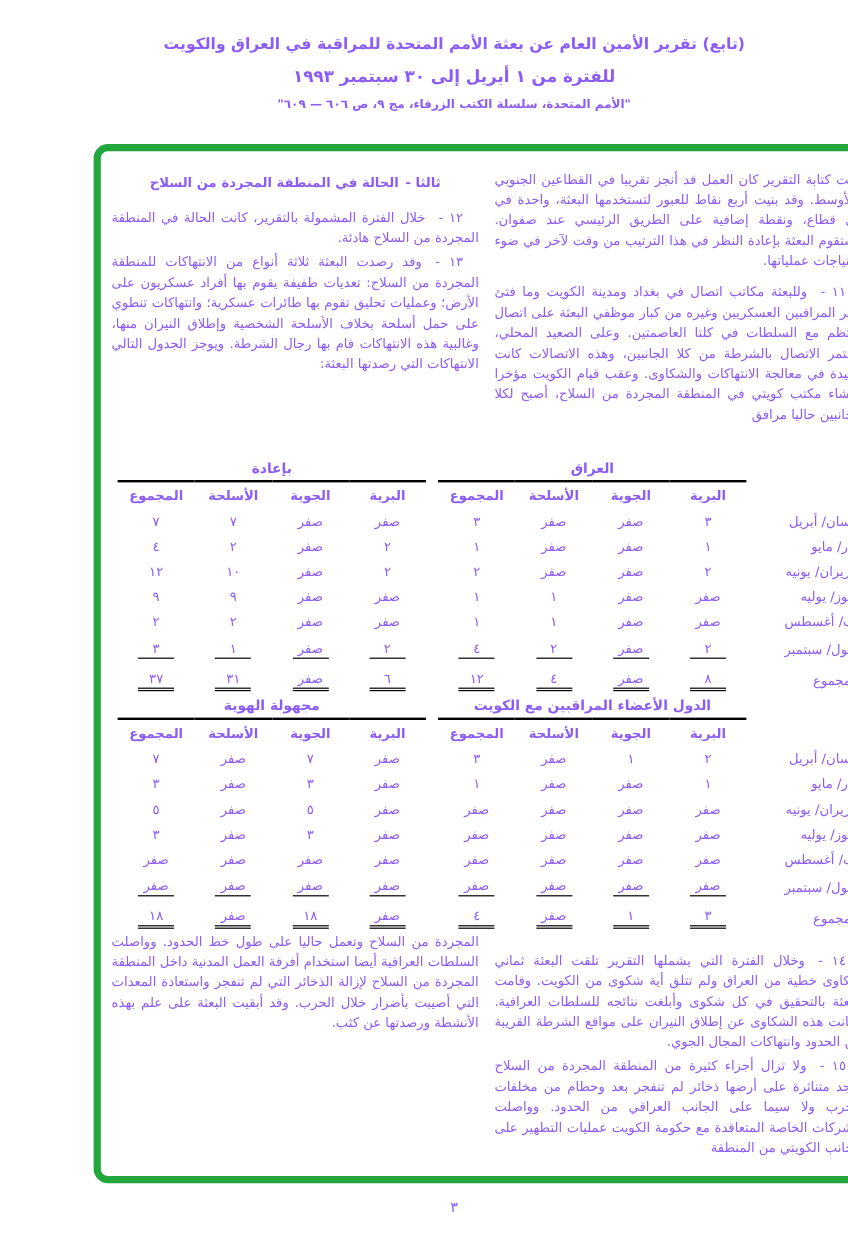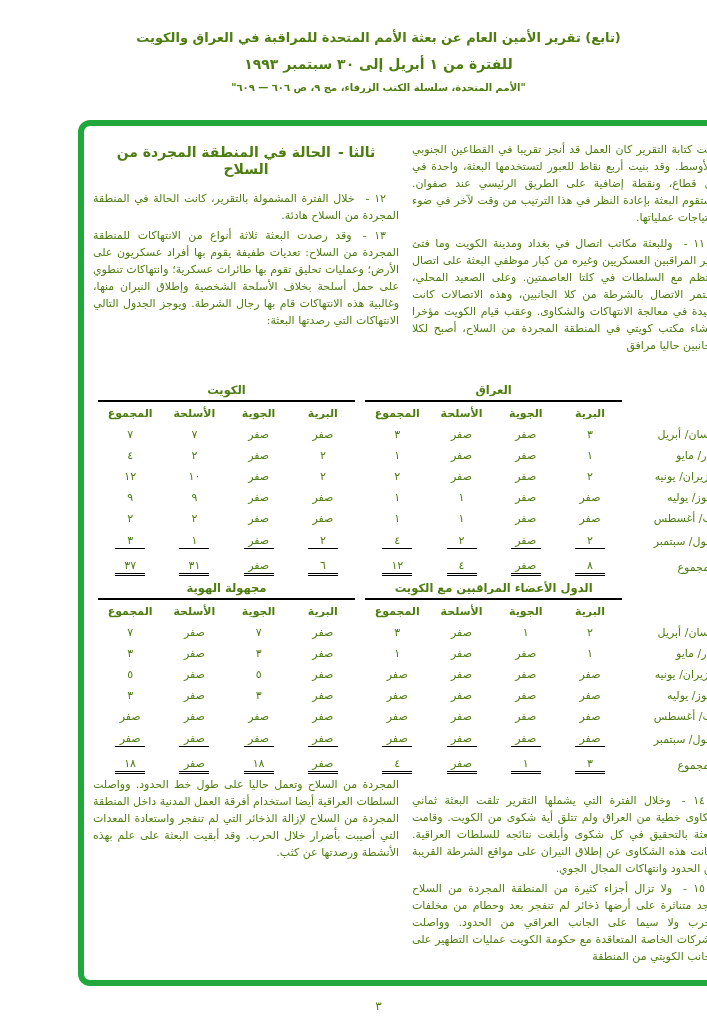--- a/index.html
+++ b/index.html
@@ -1,36 +1,36 @@
 <!DOCTYPE html>
 <html lang="ar" dir="rtl"><head>
 <meta charset="utf-8">
 <style>
   html,body{margin:0;padding:0;background:#fff;}
-  .page{position:relative;width:657px;height:1036px;background:#fff;color:#4d7c0f;
+  .page{position:relative;width:657px;height:1036px;background:#fff;color:#8b5cf6;
         font-family:"DejaVu Sans",sans-serif;direction:rtl;overflow:hidden;}
   
   .hdr{position:absolute;top:30px;left:0;right:0;text-align:center;}
   .hdr .t1{font-size:13px;font-weight:bold;margin-bottom:11px;}
   .hdr .t2{font-size:14px;font-weight:bold;margin-bottom:10px;}
   .hdr .src{font-size:10px;font-weight:bold;}
   
   .frame{position:absolute;left:28px;top:120px;width:660px;height:866px;
          box-sizing:border-box;border:6px solid #22a73c;border-radius:12px;}
   
   .col{position:absolute;width:306px;font-size:11px;line-height:17px;text-align:justify;}
   .tr-col{top:15px;right:14px;}
   .tl-col{top:15px;left:9px;}
   .br-col{top:646px;right:14px;margin-top:20px;}
   .bl-col{top:650px;left:9px;}
   .para{margin:0 0 9px;}
   .para.numbered{text-indent:13px;}
   .para.tight{margin-bottom:0;}
   .para.nogap{margin-bottom:3px;}
-  .section-heading{font-weight:bold;font-size:14px;text-align:center;margin:3px 0 12px;}
+  .section-heading{font-weight:bold;font-size:11px;text-align:center;margin:3px 0 12px;}
   
   .twrap{position:absolute;right:12px;width:622px;}
   .t1{top:252px;}
   .t2{top:450px;}
   table.vtable{border-collapse:collapse;table-layout:fixed;width:100%;direction:rtl;}
   .vtable td{font-size:11px;padding:0;vertical-align:middle;}
   .vtable .gtitle{font-weight:bold;text-align:center;font-size:11.5px;
                   border-bottom:2px solid #000;padding-bottom:3px;height:19px;vertical-align:bottom;}
   .vtable .hcell{font-weight:bold;text-align:center;height:22px;}
   .vtable .mlabel{text-align:right;padding-right:4px;}
@@ -78,21 +78,21 @@
             <col style="width: 63px;">
             <col style="width: 63px;">
             <col style="width: 63px;">
             <col style="width: 63px;">
           </colgroup>
           <tbody>
             <tr>
               <td></td>
               <td colspan="4" class="gtitle">العراق</td>
               <td class="sp"></td>
-              <td colspan="4" class="gtitle">الكويت</td>
+              <td colspan="4" class="gtitle">بإعادة</td>
             </tr>
             <tr>
               <td></td>
               <td class="hcell">البرية</td>
               <td class="hcell">الجوية</td>
               <td class="hcell">الأسلحة</td>
               <td class="hcell">المجموع</td>
               <td class="sp"></td>
               <td class="hcell">البرية</td>
               <td class="hcell">الجوية</td>

